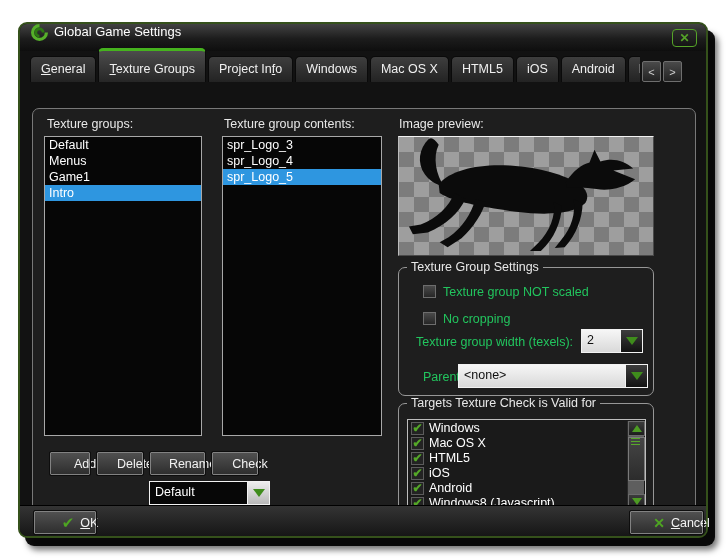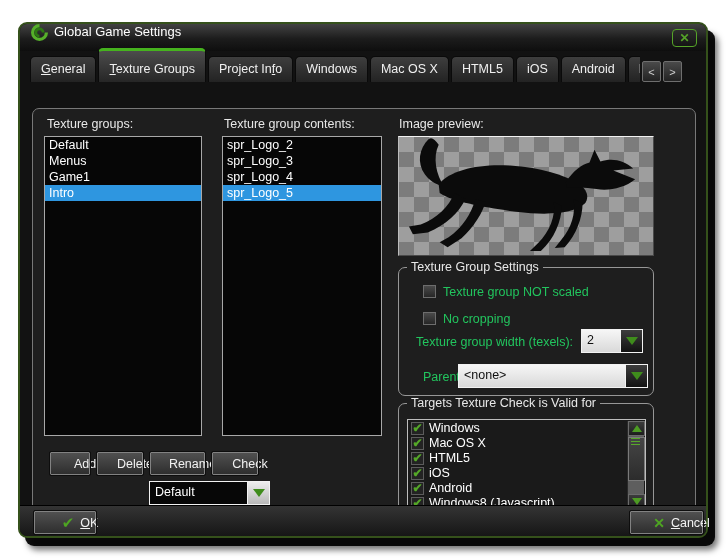--- a/index.html
+++ b/index.html
@@ -154,21 +154,20 @@
     <div class="flabel" style="left:14px; top:8px;">Texture groups:</div>
     <div class="listbox" style="left:11px; top:27px; width:158px; height:300px;">
         <div class="lrow">Default</div>
         <div class="lrow">Menus</div>
         <div class="lrow">Game1</div>
         <div class="lrow sel">Intro</div>
       </div>
 
     <div class="flabel" style="left:191px; top:8px;">Texture group contents:</div>
     <div class="listbox" style="left:189px; top:27px; width:160px; height:300px;">
-        <div class="lrow">spr_Logo_2</div>
         <div class="lrow">spr_Logo_3</div>
         <div class="lrow">spr_Logo_4</div>
         <div class="lrow sel">spr_Logo_5</div>
       </div>
 
     <div class="flabel" style="left:366px; top:8px;">Image preview:</div>
     <div class="preview">
       <svg viewBox="0 0 256 120" preserveAspectRatio="none">
         <g fill="#0b0b0b">
           <path d="M30,2 C20,12 18,26 26,38 C30,44 36,48 46,51 C37,39 34,20 40,8 C36,2 33,0 30,2 Z"></path>

